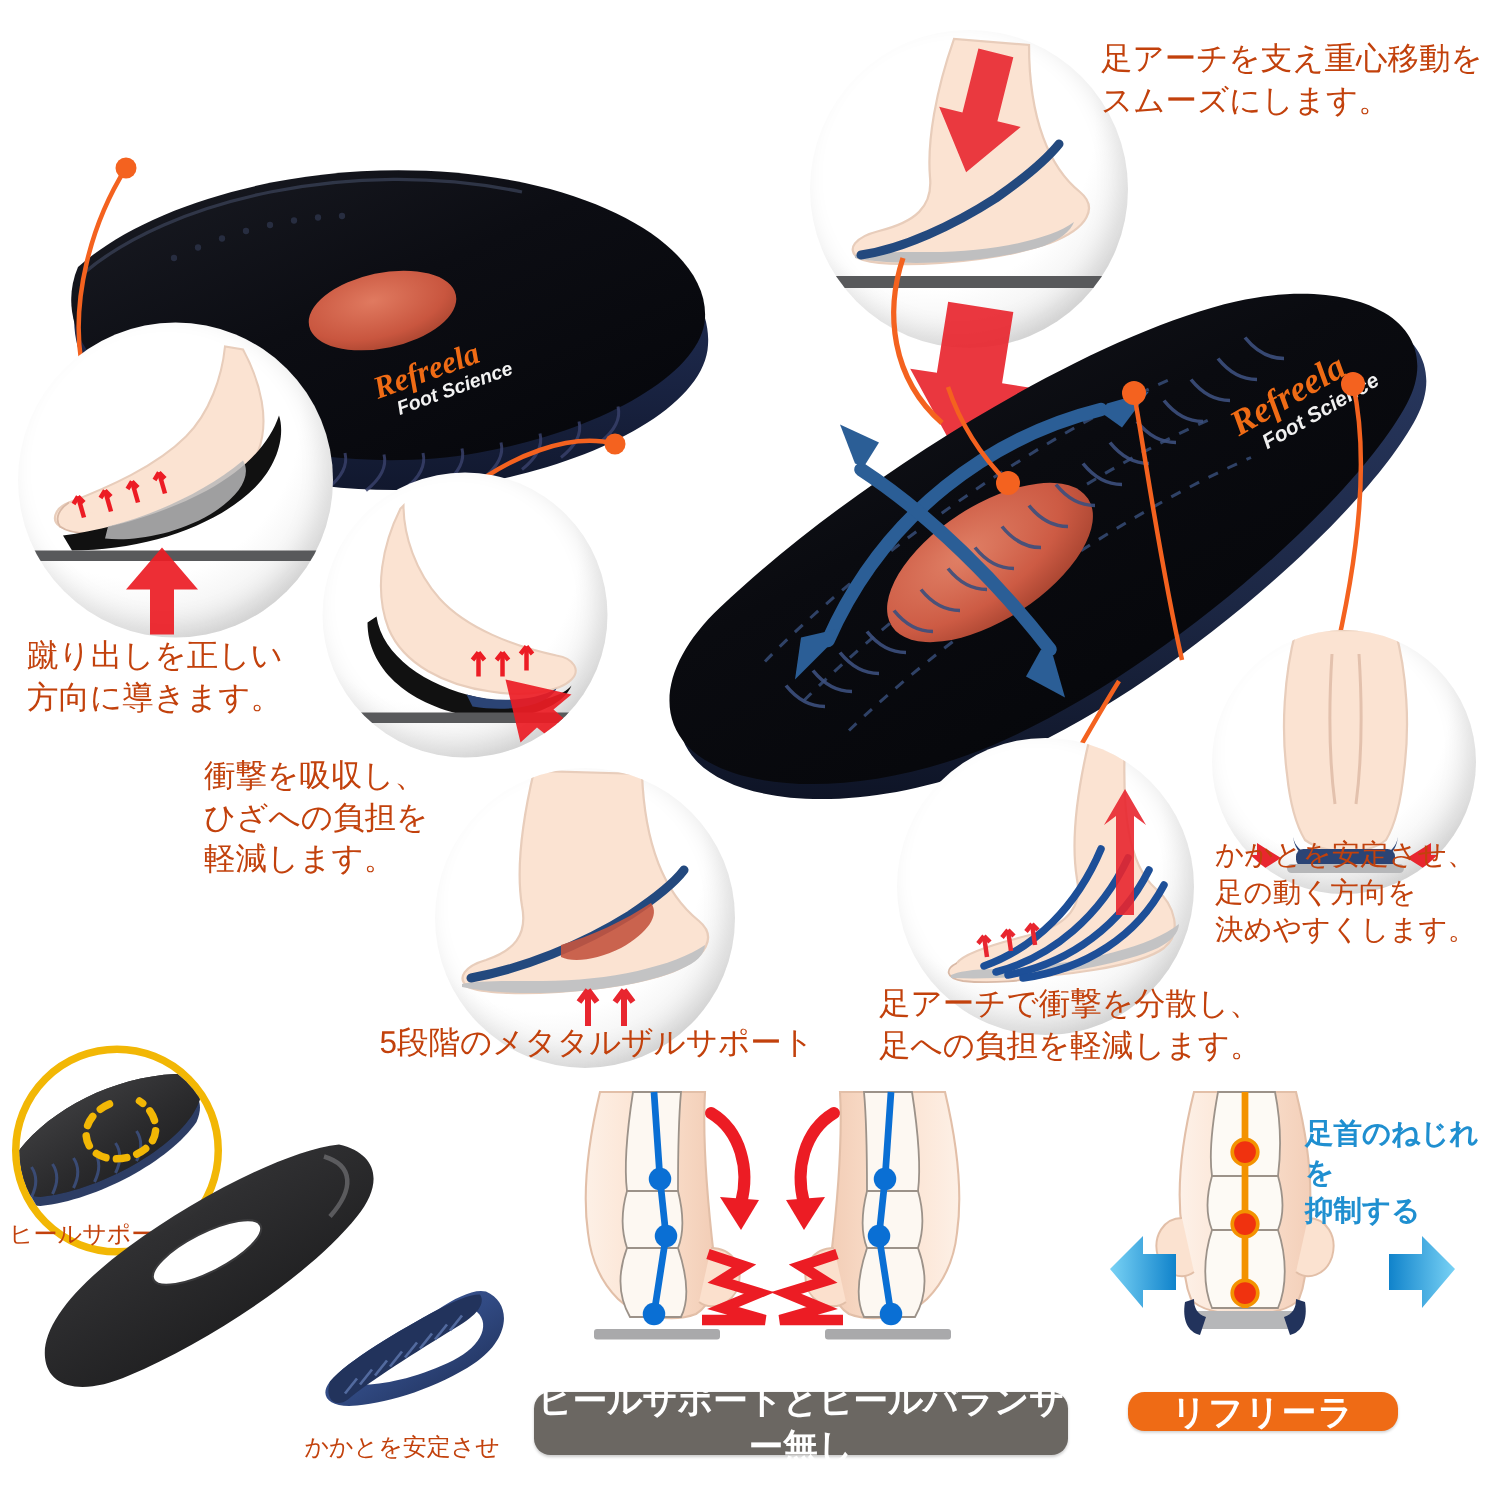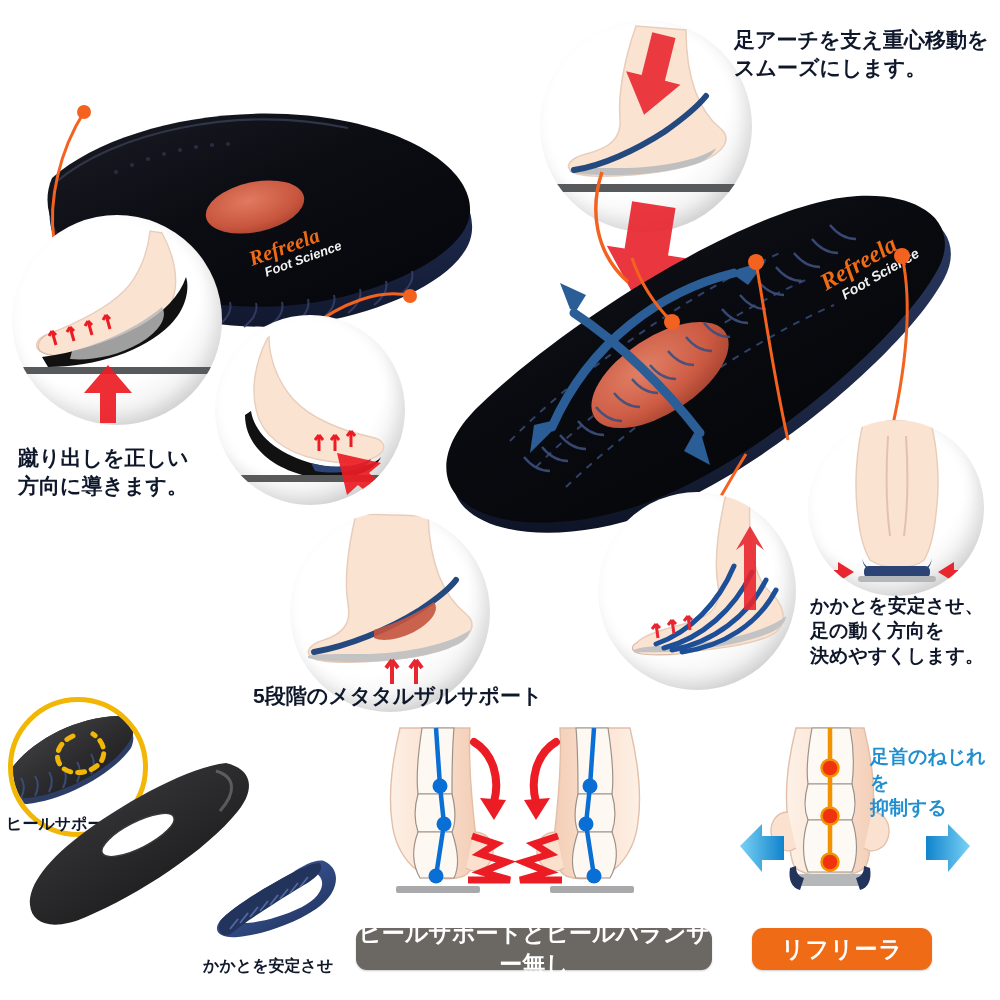--- a/index.html
+++ b/index.html
@@ -20,21 +20,21 @@
     padding:9px 26px 13px 24px;
     box-shadow:0 2px 3px rgba(0,0,0,.25);
   }
   .title-badge span{
     color:#fff;font-size:39px;font-weight:bold;letter-spacing:.5px;
     line-height:1.05;white-space:nowrap;
     text-shadow:0 2px 2px rgba(0,0,0,.35);
   }
 
   
-  .cap{font-size:21px;line-height:1.32;font-weight:700;color:#0f172a;white-space:pre-line;}
+  .cap{font-size:21px;line-height:1.32;font-weight:400;color:#c2410c;white-space:pre-line;}
   .cap.sm{font-size:19px;}
   .cap.xs{font-size:16px;}
   .cap.blue{color:#1f8fd0;font-weight:bold;font-size:19px;line-height:1.35;}
 
   
   .pill{
     border-radius:11px;color:#fff;font-weight:bold;text-align:center;
     display:flex;align-items:center;justify-content:center;
     box-shadow:0 1px 2px rgba(0,0,0,.2);
   }
@@ -151,21 +151,21 @@
         <path d="M98,114 L94,100"></path>
           <path d="M94,100 l-3,5 M94,100 l4,4"></path>
       </g>
 
       <rect x="4" y="152" width="202" height="7" rx="2" fill="#58595b"></rect>
 
       <path d="M88,208 L88,178 L72,178 L96,150 L120,178 L104,178 L104,208 Z" fill="#ec1c24" opacity=".92"></path>
     </svg>
   </div>
 
-  <div class="abs cap" style="left:18px;top:424px;margin-top:20px;">蹴り出しを正しい
+  <div class="abs cap" style="left:18px;top:424px;">蹴り出しを正しい
 方向に導きます。</div>
 
   <div class="abs circ circ-white" style="left:215px;top:315px;width:190px;height:190px;">
     <svg width="190" height="190" viewBox="0 0 190 190">
       <path d="M52,24 C40,48 34,78 44,104 C54,128 82,142 112,146 C136,150 158,146 166,138 C172,132 168,124 156,122
                C128,116 96,104 78,84 C62,66 54,42 54,22 Z" fill="#fbe3d2" stroke="#e8cdbb" stroke-width="1.4"></path>
 
       <path d="M36,96 C40,122 68,142 104,150 C132,156 158,152 166,142 C160,158 128,168 96,162
                C56,154 30,130 30,100 Z" fill="#111"></path>
 
@@ -178,20 +178,23 @@
           <path d="M120,120 l-4,5 M120,120 l4,5"></path>
         <path d="M136,132 L136,116"></path>
           <path d="M136,116 l-4,5 M136,116 l4,5"></path>
       </g>
       <rect x="4" y="160" width="182" height="7" rx="2" fill="#58595b"></rect>
 
       <path d="M186,186 L154,158 L166,148 L122,138 L132,180 L143,170 L175,196 Z" fill="#ec1c24" opacity=".92"></path>
     </svg>
   </div>
 
+  <div class="abs cap" style="left:136px;top:504px;">衝撃を吸収し、
+ひざへの負担を
+軽減します。</div>
 
   <div class="abs circ circ-white" style="left:540px;top:20px;width:212px;height:212px;">
     <svg width="212" height="212" viewBox="0 0 212 212">
 
       <path d="M96,6 C84,40 78,74 80,98 C82,118 70,128 46,134 C30,138 24,146 32,152
                C48,160 120,156 160,142 C186,132 192,118 180,108 C160,92 146,60 146,10 Z" fill="#fbe3d2" stroke="#e8cdbb" stroke-width="1.5"></path>
 
       <path d="M30,152 C60,158 118,156 156,144 C166,140 174,134 176,128
                C160,140 120,148 80,148 C58,148 40,148 30,150 Z" fill="#bfbfc0"></path>
 
@@ -348,20 +351,22 @@
         <path d="M76,142 L74,128"></path>
           <path d="M74,128 l-4,5 M74,128 l4,4"></path>
         <path d="M92,138 L90,124"></path>
           <path d="M90,124 l-4,5 M90,124 l4,4"></path>
       </g>
 
       <path d="M146,118 L146,52 L138,58 L152,34 L166,58 L158,52 L158,118 Z" fill="#e8262f" opacity=".9"></path>
     </svg>
   </div>
 
+  <div class="abs cap" style="left:586px;top:656px;">足アーチで衝撃を分散し、
+足への負担を軽減します。</div>
 
   <div class="abs circ circ-white" style="left:808px;top:420px;width:176px;height:176px;">
     <svg width="176" height="176" viewBox="0 0 176 176">
 
       <path d="M56,0 C48,30 46,66 50,96 C52,116 56,130 62,140 C76,150 104,150 116,140
                C122,130 126,114 128,94 C132,64 130,28 122,0 Z" fill="#fbe3d2" stroke="#e8cdbb" stroke-width="1.5"></path>
 
       <g fill="none" stroke="#e3c1ad" stroke-width="2">
         <path d="M80,16 C78,48 78,86 82,116"></path>
         <path d="M98,16 C100,48 100,86 96,116"></path>
@@ -371,21 +376,21 @@
                C124,148 112,154 90,154 C68,154 54,148 54,136 Z" fill="#2b4475"></path>
       <rect x="56" y="146" width="66" height="12" rx="5" fill="#2b4475"></rect>
 
       <rect x="50" y="156" width="78" height="6" rx="3" fill="#b6b7b9"></rect>
 
       <path d="M2,150 L30,150 L30,142 L46,152 L30,162 L30,154 L2,154 Z" fill="#e8262f"></path>
       <path d="M174,150 L146,150 L146,142 L130,152 L146,162 L146,154 L174,154 Z" fill="#e8262f"></path>
     </svg>
   </div>
 
-  <div class="abs cap sm" style="left:810px;top:593px;">かかとを安定させ、
+  <div class="abs cap sm" style="left:810px;top:558px;">かかとを安定させ、
 足の動く方向を
 決めやすくします。</div>
 
   <div class="abs circ circ-yellow" style="left:8px;top:697px;width:130px;height:130px;">
     <svg width="120" height="120" viewBox="0 0 120 120">
       <defs>
         <linearGradient id="hsShell" x1="0" y1="0" x2="1" y2="1">
           <stop offset="0%" stop-color="#4a4a4c"></stop>
           <stop offset="55%" stop-color="#2b2b2d"></stop>
           <stop offset="100%" stop-color="#161617"></stop>
@@ -553,17 +558,17 @@
     </svg>
   </div>
 
   <div class="abs cap blue" style="left:870px;top:744px;">足首のねじれを
 抑制する</div>
 
   <div class="abs pill gray" style="left:356px;top:928px;width:356px;height:42px;">
     <span>ヒールサポートとヒールバランサー無し</span>
   </div>
 
-  <div class="abs pill orange" style="left:752px;top:928px;width:180px;height:42px;">
+  <div class="abs pill orange" style="left:752px;top:928px;width:180px;height:26px;">
     <span>リフリーラ</span>
   </div>
 
 </div>
 
 </body></html>

